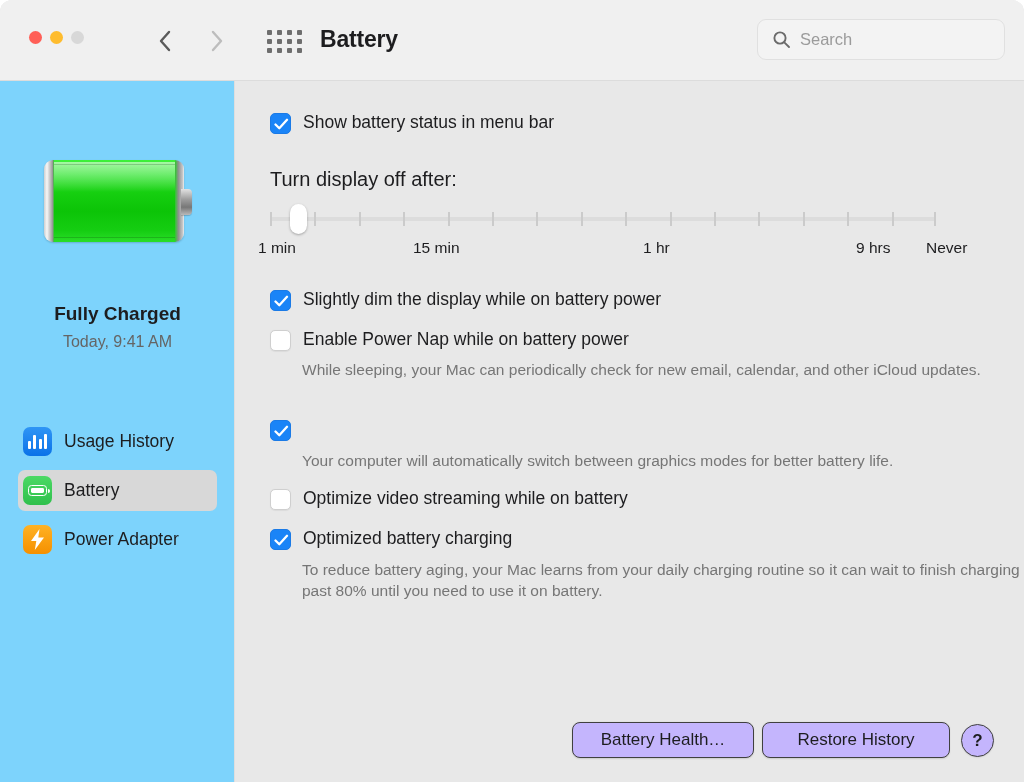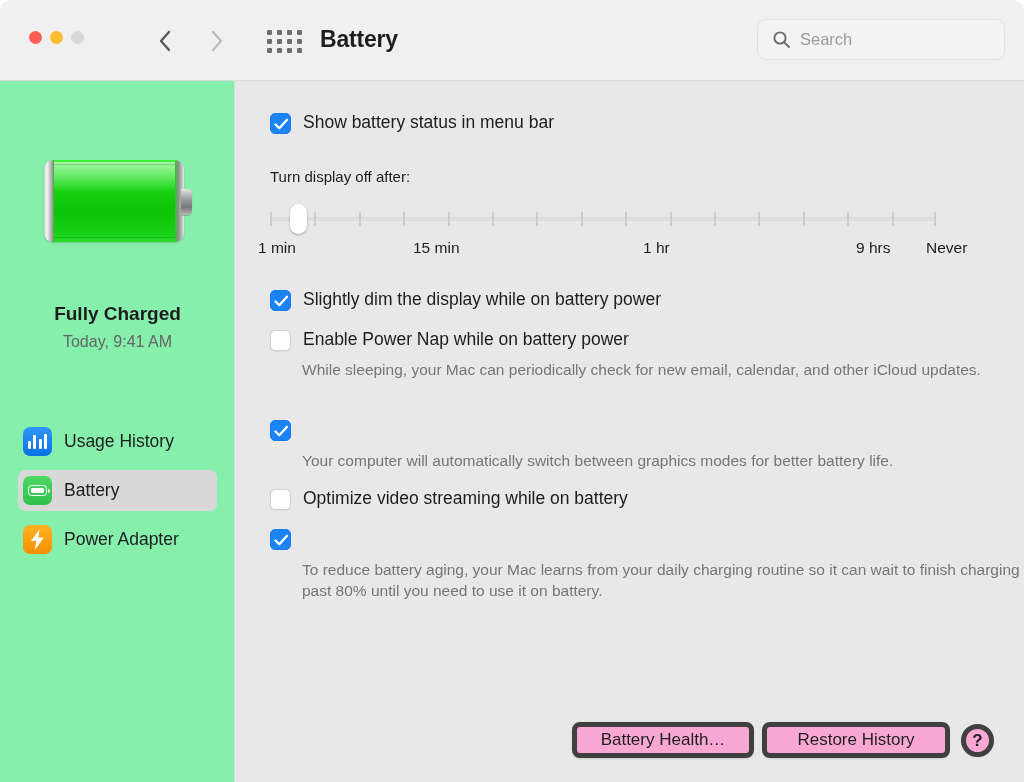--- a/index.html
+++ b/index.html
@@ -130,21 +130,21 @@
     color: #9b9b9b;
   }
 
   
   .sidebar {
     position: absolute;
     left: 0;
     top: 81px;
     width: 235px;
     height: 701px;
-    background: #86efac;
+    background: #7dd3fc;
     border-right: 1px solid #dedede;
     box-sizing: border-box;
   }
 
   .battery-graphic {
     position: absolute;
     left: 44px;
     top: 79px;
     width: 151px;
     height: 82px;
@@ -352,21 +352,21 @@
   .desc {
     position: absolute;
     font-size: 15.5px;
     color: #767676;
     line-height: 21px;
     width: 720px;
   }
 
   .section-label {
     position: absolute;
-    font-size: 15px;
+    font-size: 20px;
     color: #1d1d1f;
   }
 
   
   .slider {
     position: absolute;
     left: 34px;
     top: 123px;
     width: 666px;
     height: 30px;
@@ -424,22 +424,22 @@
     position: absolute;
     left: 0;
     top: 641px;
     width: 788px;
     height: 42px;
   }
   .btn {
     position: absolute;
     top: 0;
     height: 36px;
-    background: #f9a8d4;
-    border: 5px solid #404040;
+    background: #c4b5fd;
+    border: 1px solid #404040;
     border-radius: 8px;
     box-shadow: 0 0.5px 1.5px rgba(0,0,0,0.12);
     font-size: 17px;
     color: #1d1d1f;
     display: flex;
     align-items: center;
     justify-content: center;
     box-sizing: border-box;
   }
   .btn-health { left: 336px; width: 182px; }
@@ -628,20 +628,21 @@
       <span class="checkbox off"></span>
       <span class="check-label">Optimize video streaming while on battery</span>
     </div>
 
     <div class="checkrow" style="left:34px; top:446px;">
       <span class="checkbox on">
         <svg width="15" height="13" viewBox="0 0 15 13">
           <polyline points="1.5,6.5 5.3,10.2 13,1.8" fill="none" stroke="#ffffff" stroke-width="2.3" stroke-linecap="round" stroke-linejoin="round"></polyline>
         </svg>
       </span>
+      <span class="check-label">Optimized battery charging</span>
     </div>
     <div class="desc" style="left:66px; top:478px; width:742px;">To reduce battery aging, your Mac learns from your daily charging routine so it can wait to finish charging past 80% until you need to use it on battery.</div>
 
     <div class="buttons">
       <div class="btn btn-health">Battery Health…</div>
       <div class="btn btn-restore">Restore History</div>
       <div class="btn btn-help">?</div>
     </div>
 
   </div>

